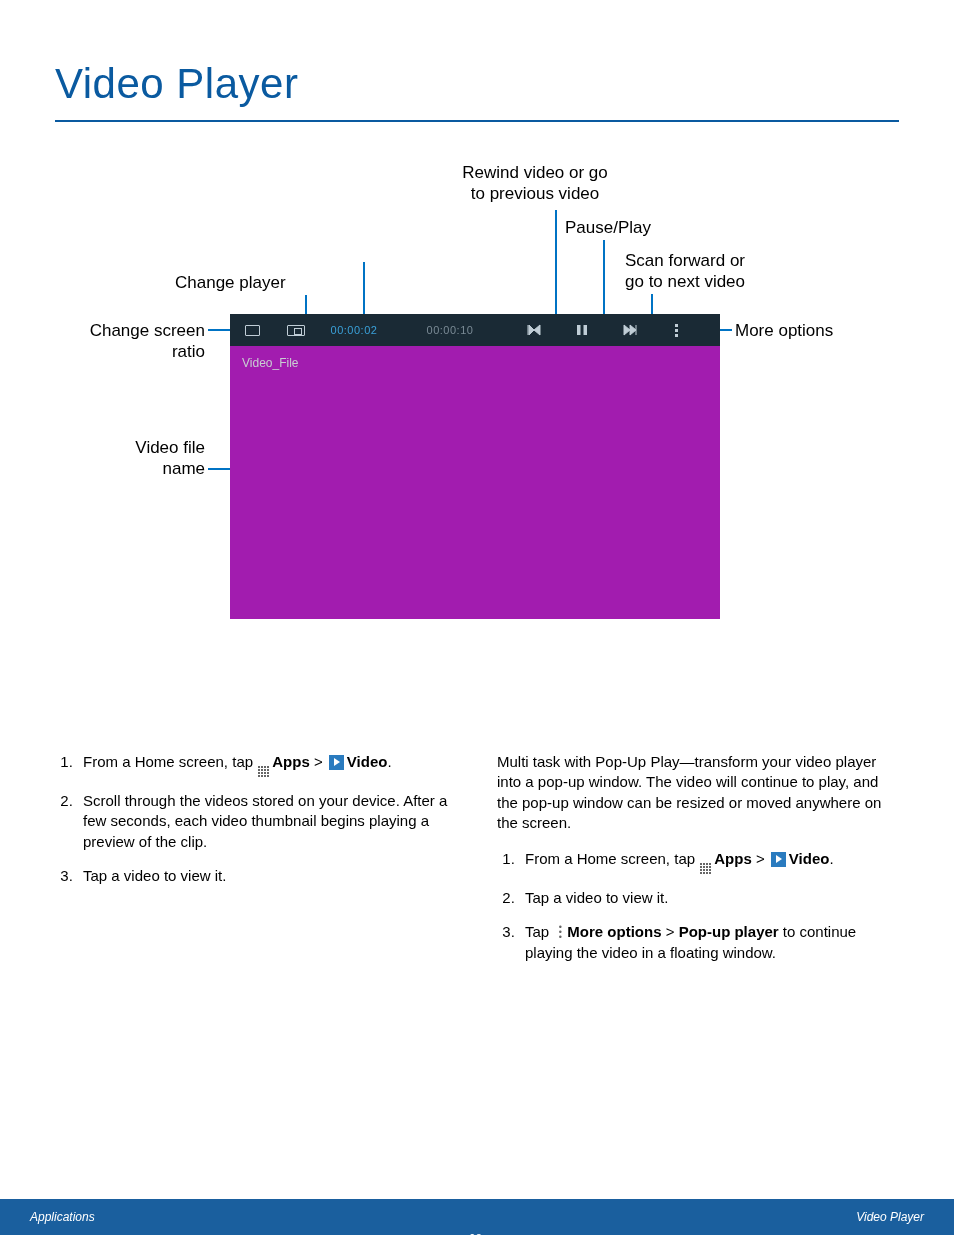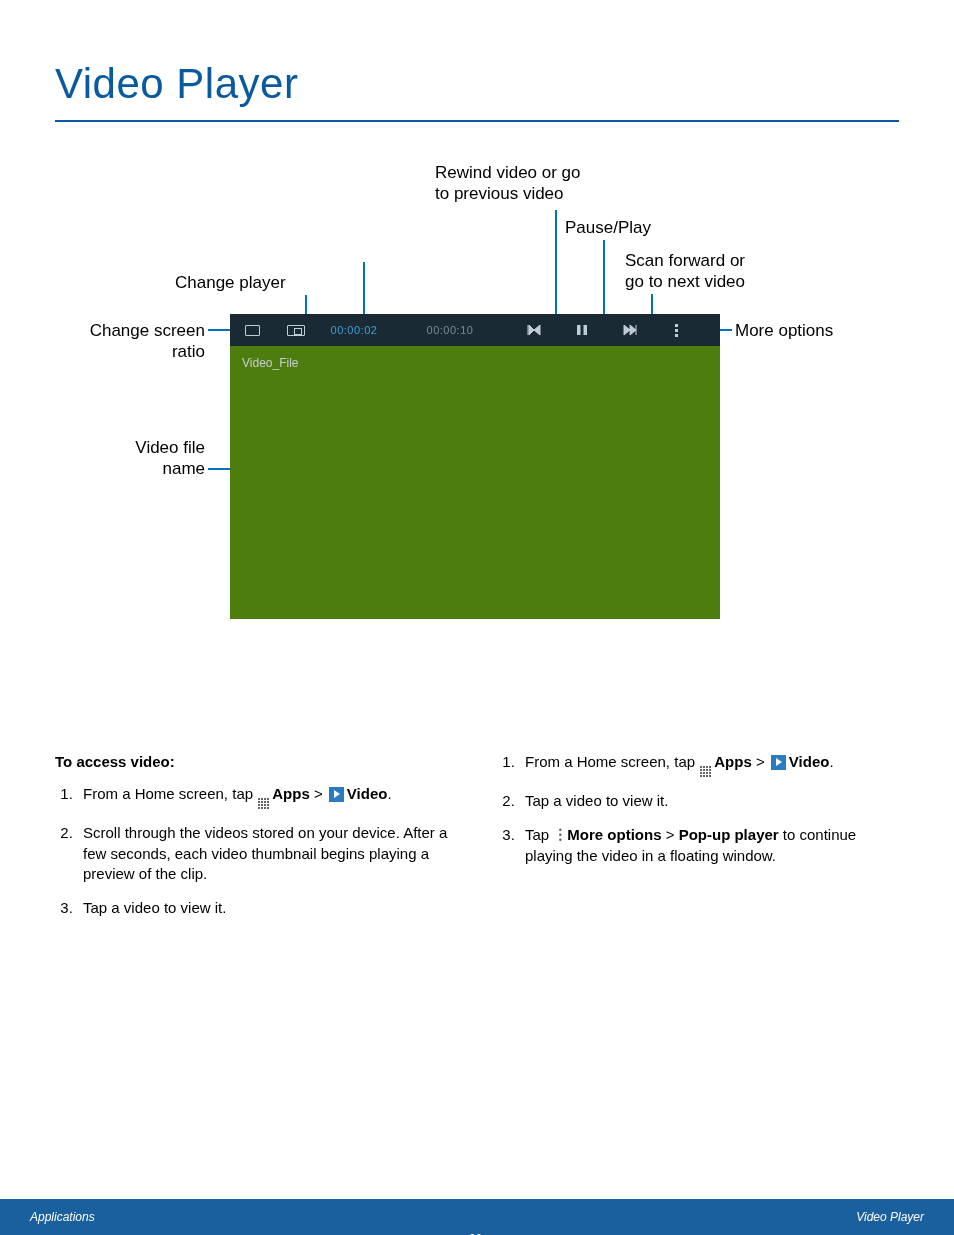--- a/index.html
+++ b/index.html
@@ -31,32 +31,32 @@
     width: 844px;
     height: 520px;
   }
   .callout {
     position: absolute;
     font-size: 17px;
     color: #000;
     line-height: 1.25;
   }
   .callout.right { text-align: right; }
-  .callout.center { text-align: left; }
+  .callout.center { text-align: center; }
   .leader {
     position: absolute;
     background: #0073c4;
   }
   .player {
     position: absolute;
     left: 175px;
     top: 152px;
     width: 490px;
     height: 305px;
-    background: #4d7c0f;
+    background: #a21caf;
   }
   .player-bar {
     position: absolute;
     top: 0; left: 0; right: 0;
     height: 32px;
     background: #1a2a35;
     display: flex;
     align-items: center;
   }
   .bar-slot {
@@ -213,21 +213,20 @@
           <span style="width:3px;height:3px;background:#c0cdd6;"></span>
           <span style="width:3px;height:3px;background:#c0cdd6;"></span>
         </div>
       </div>
       <div class="file-label">Video_File</div>
     </div>
   </div>
 
   <div class="columns">
     <div class="col">
-      <p class="bold-lead">To access video:</p>
       <ol>
         <li>
           <span>From a Home screen, tap </span><span class="apps-grid inline-icon">
               <span></span>
               <span></span>
               <span></span>
               <span></span>
               <span></span>
               <span></span>
               <span></span>
@@ -241,20 +240,21 @@
               <span></span>
               <span></span>
             </span><b>Apps</b><span> &gt; </span><span class="video-badge"></span><b>Video</b>.
         </li>
         <li>Scroll through the videos stored on your device. After a few seconds, each video thumbnail begins playing a preview of the clip.</li>
         <li>Tap a video to view it.</li>
       </ol>
     </div>
 
     <div class="col">
+      <p style="margin-bottom:16px;">Multi task with Pop-Up Play—transform your video player into a pop-up window. The video will continue to play, and the pop-up window can be resized or moved anywhere on the screen.</p>
       <ol>
         <li>
           <span>From a Home screen, tap </span><span class="apps-grid inline-icon">
               <span></span>
               <span></span>
               <span></span>
               <span></span>
               <span></span>
               <span></span>
               <span></span>

